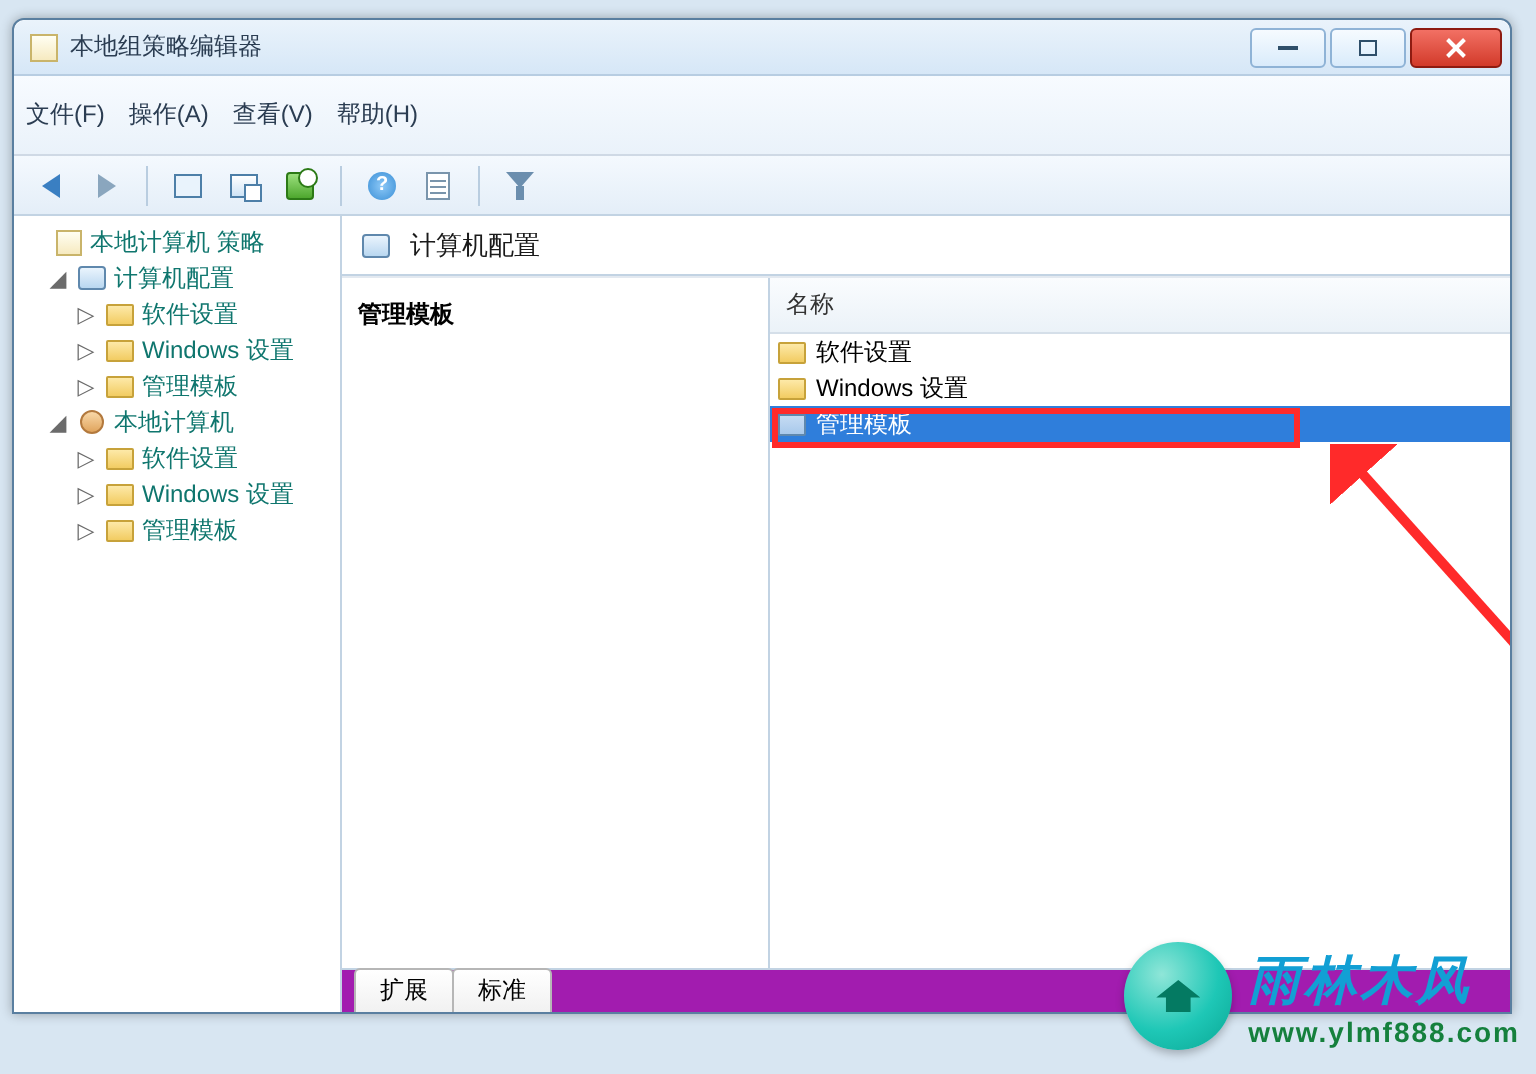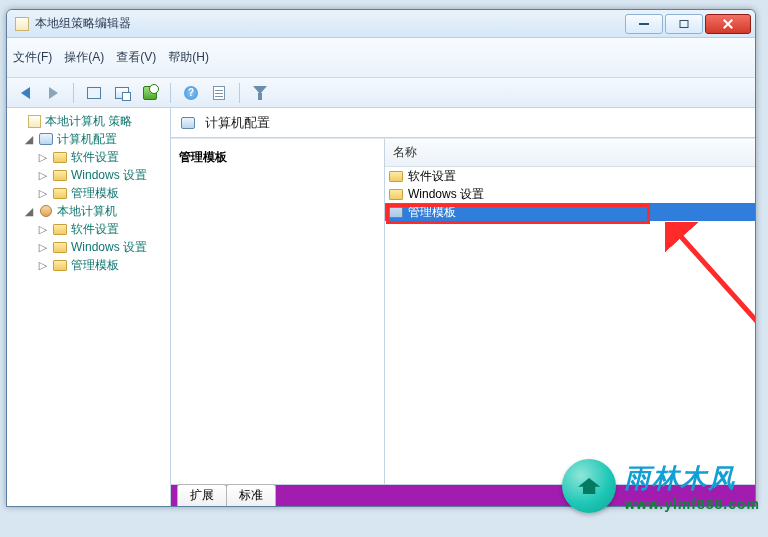--- a/index.html
+++ b/index.html
@@ -165,21 +165,21 @@
     padding:2px 12px;
     background:linear-gradient(#fff,#f1f1f1);
     border:1px solid #b6b6b6;
     border-bottom:none;
     border-radius:3px 3px 0 0;
     margin-right:-1px;
     font-size:12px;
   }
 
   .watermark {
-    position:absolute; right:8px; bottom:24px;
+    position:absolute; right:8px; bottom:12px;
     display:flex; align-items:center; gap:8px;
   }
   .wm-logo {
     width:54px; height:54px; border-radius:50%;
     background:radial-gradient(circle at 35% 30%, #8fe6d8, #1ec7b6 55%, #0aa693);
     display:flex; align-items:center; justify-content:center;
     box-shadow:0 2px 4px rgba(0,0,0,0.25);
     position:relative;
   }
   .wm-logo::after{

